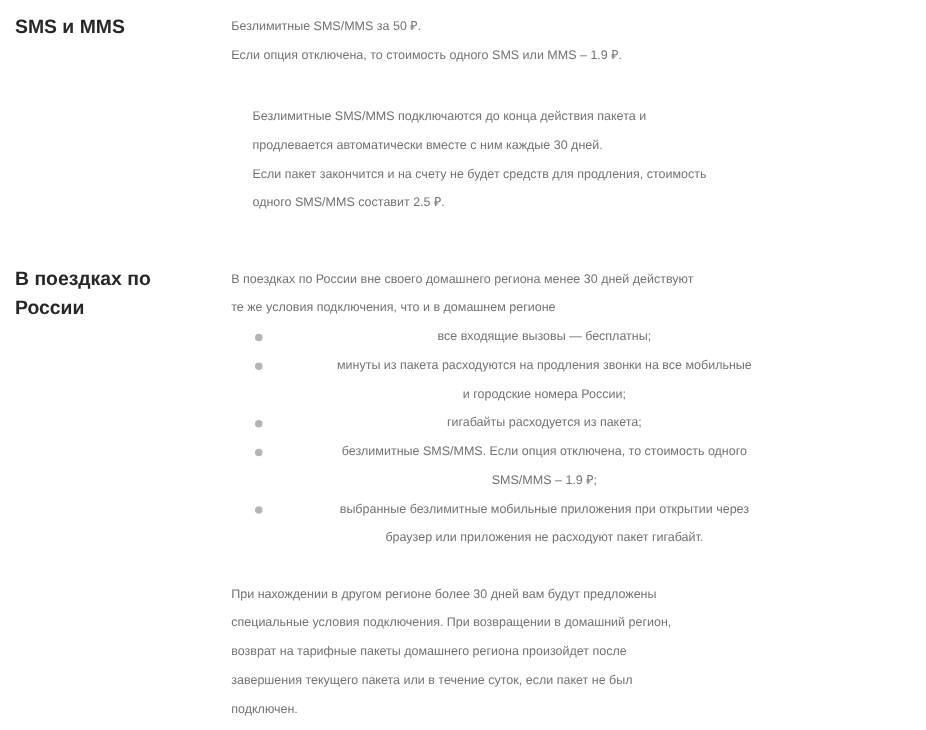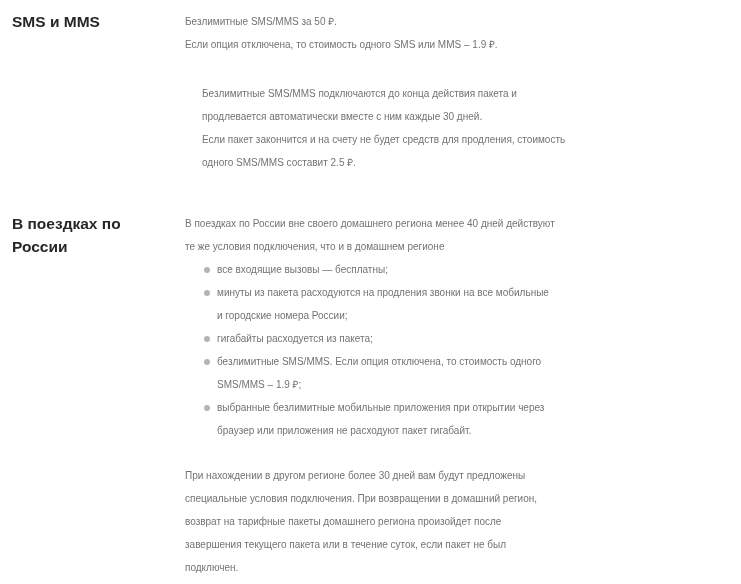--- a/index.html
+++ b/index.html
@@ -50,20 +50,21 @@
     white-space: pre-line;
   }
   .para.gap-above {
     margin-top: 26px;
     margin-left: 17px;
   }
   ul.bullets {
     list-style: none;
     margin: 0 0 22px 0;
     padding: 0;
+    text-align: center;
   }
   ul.bullets li {
     position: relative;
     padding-left: 32px;
     margin: 0;
   }
   ul.bullets li .dot {
     position: absolute;
     left: 19px;
     top: 9px;
@@ -89,21 +90,21 @@
       <p class="para gap-above">Безлимитные SMS/MMS подключаются до конца действия пакета и
 продлевается автоматически вместе с ним каждые 30 дней.
 Если пакет закончится и на счету не будет средств для продления, стоимость
 одного SMS/MMS составит 2.5 ₽.</p>
     </div>
   </div>
 
   <div class="row">
     <div class="term">В поездках по России</div>
     <div class="desc">
-      <p class="para">В поездках по России вне своего домашнего региона менее 40 дней действуют
+      <p class="para">В поездках по России вне своего домашнего региона менее 30 дней действуют
 те же условия подключения, что и в домашнем регионе</p>
       <ul class="bullets">
         <li>
           <span class="dot"></span>
           <span class="li-text">все входящие вызовы — бесплатны;</span>
         </li>
         <li>
           <span class="dot"></span>
           <span class="li-text">минуты из пакета расходуются на продления звонки на все мобильные
 и городские номера России;</span>

